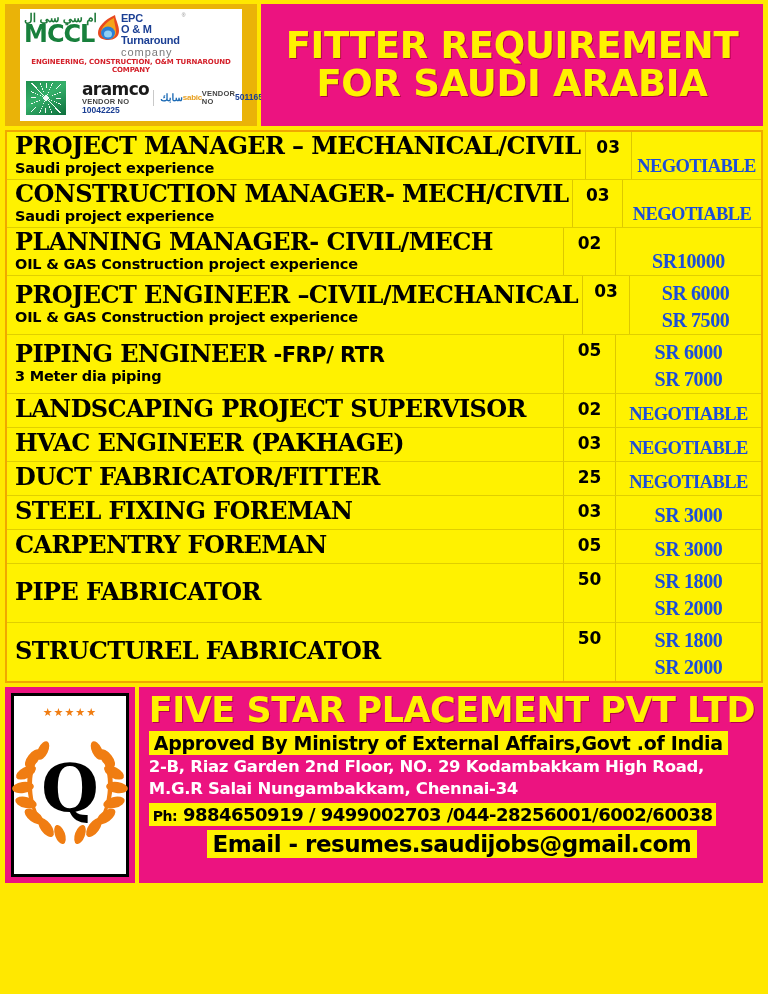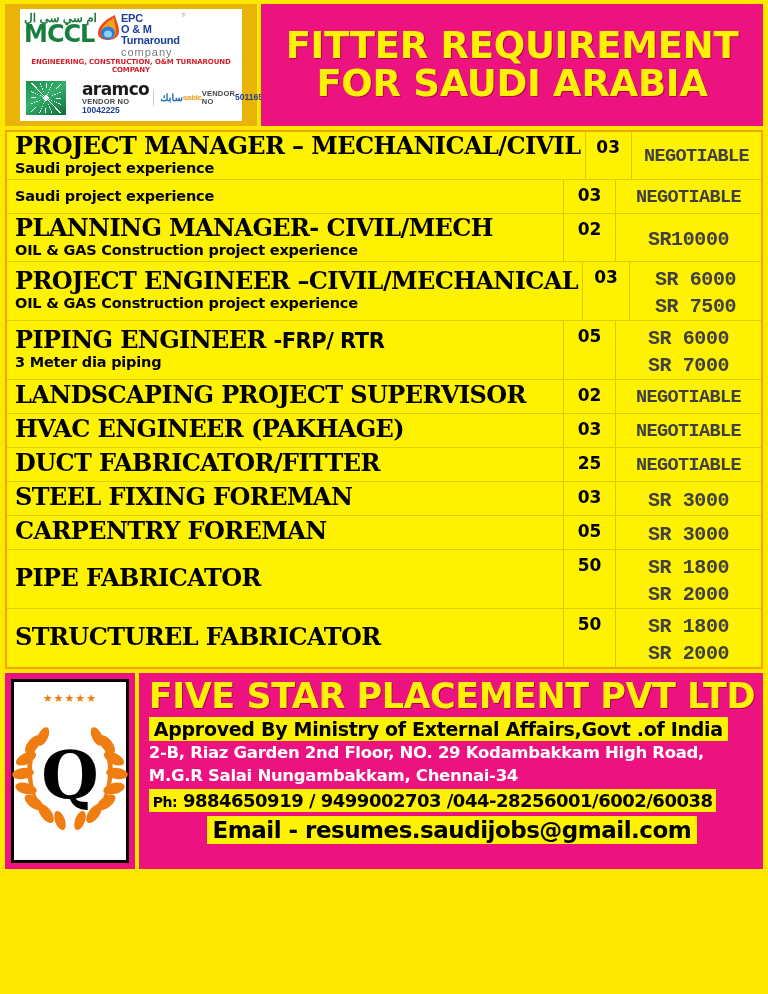--- a/index.html
+++ b/index.html
@@ -153,24 +153,24 @@
     border-left:1px solid #ddc800;
     display:flex;justify-content:center;
     padding-top:5px;
     font-family:"DejaVu Sans", sans-serif;
     font-weight:bold;font-size:17px;color:#000;
   }
   .col-sal {
     width:146px;
     border-left:1px solid #ddc800;
     display:flex;flex-direction:column;
-    align-items:center;justify-content:center;
+    align-items:center;justify-content:flex-end;
     padding-top:4px;
-    font-family:Liberation Mono, monospace;
-    font-weight:bold;font-size:20px;color:#404040;
+    font-family:Liberation Serif, serif;
+    font-weight:bold;font-size:20px;color:#1d4ed8;
     line-height:1.35;
     letter-spacing:-.4px;
   }
   .col-sal.small { font-size:18.5px; letter-spacing:-.6px; }
 
   
   .footer {
     margin-top:4px;
     display:flex;
     height:196px;
@@ -311,20 +311,21 @@
           <div class="job-title">PROJECT MANAGER – MECHANICAL/CIVIL</div>
           <div class="job-note">Saudi project experience</div>
         </div>
         <div class="col-qty">03</div>
         <div class="col-sal small">
           <div>NEGOTIABLE</div>
         </div>
       </div>
       <div class="job-row">
         <div class="col-title">
+          <div class="job-title">CONSTRUCTION MANAGER- MECH/CIVIL</div>
           <div class="job-note">Saudi project experience</div>
         </div>
         <div class="col-qty">03</div>
         <div class="col-sal small">
           <div>NEGOTIABLE</div>
         </div>
       </div>
       <div class="job-row">
         <div class="col-title">
           <div class="job-title">PLANNING MANAGER- CIVIL/MECH</div>

